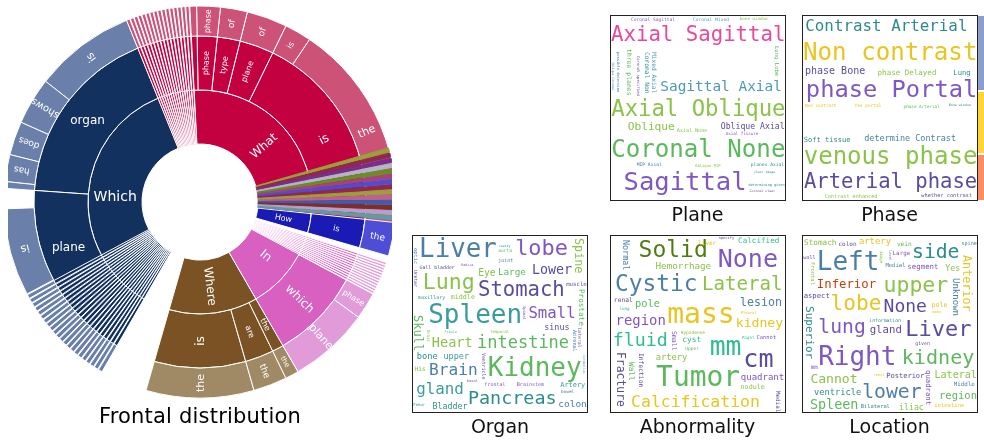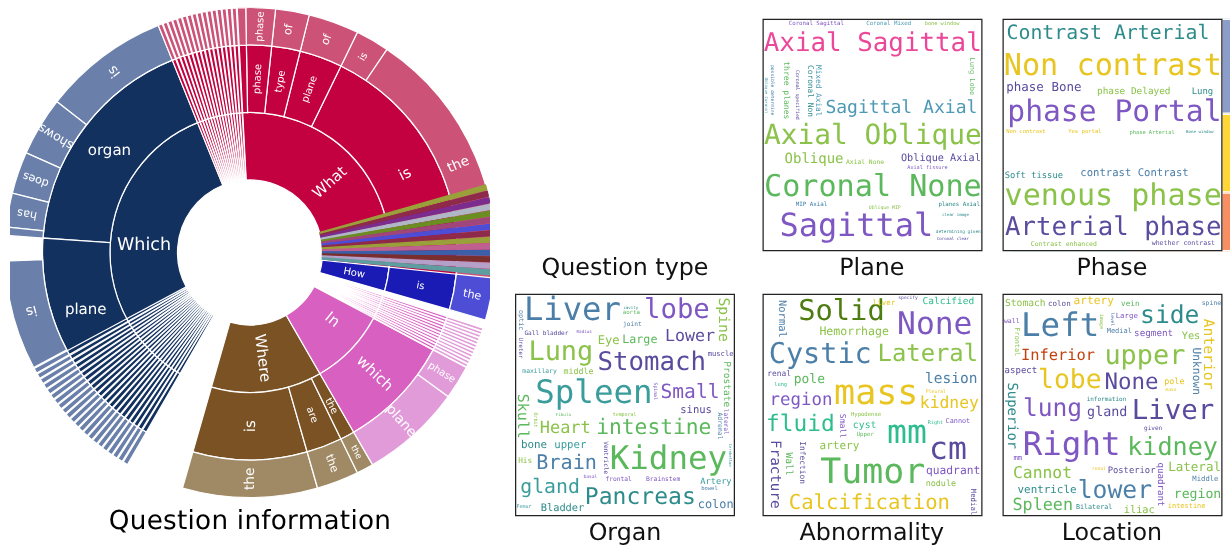--- a/index.html
+++ b/index.html
@@ -296,21 +296,21 @@
           <text x="13.749796704790356" y="164.5696798422856" fill="#ffffff" font-size="9" font-family="DejaVu Sans, sans-serif" text-anchor="middle" dominant-baseline="central" transform="rotate(-170 13.749796704790356 164.5696798422856)">has</text>
           <text x="17.167425441678603" y="242.8462471635562" fill="#ffffff" font-size="11" font-family="DejaVu Sans, sans-serif" text-anchor="middle" dominant-baseline="central" transform="rotate(-195 17.167425441678603 242.8462471635562)">is</text>
           <text x="192" y="377" fill="#ffffff" font-size="11" font-family="DejaVu Sans, sans-serif" text-anchor="middle" dominant-baseline="central" transform="rotate(270 192 377)">the</text>
           <text x="256.8645988676994" y="364.97805719599353" fill="#ffffff" font-size="9" font-family="DejaVu Sans, sans-serif" text-anchor="middle" dominant-baseline="central" transform="rotate(69 256.8645988676994 364.97805719599353)">the</text>
           <text x="276.97435286424627" y="355.81351430746577" fill="#ffffff" font-size="7" font-family="DejaVu Sans, sans-serif" text-anchor="middle" dominant-baseline="central" transform="rotate(62 276.97435286424627 355.81351430746577)">the</text>
           <text x="313.11263975095335" y="330.5092134114084" fill="#ffffff" font-size="11" font-family="DejaVu Sans, sans-serif" text-anchor="middle" dominant-baseline="central" transform="rotate(48 313.11263975095335 330.5092134114084)">plane</text>
           <text x="345.4967054043131" y="291.91538682621007" fill="#ffffff" font-size="8" font-family="DejaVu Sans, sans-serif" text-anchor="middle" dominant-baseline="central" transform="rotate(32 345.4967054043131 291.91538682621007)">phase</text>
           <text x="369.6745202040272" y="230.5364281631546" fill="#ffffff" font-size="9" font-family="DejaVu Sans, sans-serif" text-anchor="middle" dominant-baseline="central" transform="rotate(11 369.6745202040272 230.5364281631546)">the</text>
         </svg>
     </div>
-    <div id="sunburst-caption">Question information</div>
+    <div id="sunburst-caption">Frontal distribution</div>
   </div>
 
   <div class="panel" style="left:400px;top:0;width:200px;height:230px;">
     <div id="treemap">
       <div class="tm-col" style="width:53%;">
         <div class="tm-cell" style="height:70%;background:#ee8ac3;">
           <span class="tm-label">Abnormality</span>
           <span class="tm-pct">35%</span>
         </div>
         <div class="tm-cell" style="height:30%;background:#5ec3a0;">
@@ -326,21 +326,20 @@
         <div class="tm-cell" style="height:33.5%;background:#ffd635;">
           <span class="tm-label">Location</span>
           <span class="tm-pct">16%</span>
         </div>
         <div class="tm-cell" style="height:25.5%;background:#f98e62;">
           <span class="tm-label">Phase</span>
           <span class="tm-pct">11%</span>
         </div>
       </div>
     </div>
-    <div class="panel-caption" style="top:203px;">Question type</div>
   </div>
 
   <div class="panel" style="left:600px;top:0;width:195px;height:230px;">
     <div class="wc" id="wc-plane" style="left:10px;top:15px;width:176px;height:186px;">
       <div class="wc-inner">
           <span class="wcw" style="font-size: 22.27px; color: rgb(139, 195, 74); left: 0.241545px; top: 81.0233px;">Axial Oblique</span>
           <span class="wcw" style="font-size: 20.7px; color: #ec4899; left: 0.035597px; top: 7.70705px;">Axial Sagittal</span>
           <span class="wcw" style="font-size: 24.12px; color: rgb(92, 184, 92); left: 0.22457px; top: 120.645px;">Coronal None</span>
           <span class="wcw" style="font-size: 25.56px; color: rgb(126, 87, 194); left: 12.5509px; top: 153.063px;">Sagittal</span>
           <span class="wcw" style="font-size: 14.43px; color: rgb(76, 154, 181); left: 49.3149px; top: 63.3755px;">Sagittal Axial</span>
@@ -370,21 +369,21 @@
   </div>
 
   <div class="panel" style="left:795px;top:0;width:189px;height:230px;">
     <div class="wc" id="wc-phase" style="left:7px;top:15px;width:176px;height:186px;">
       <div class="wc-inner">
           <span class="wcw" style="font-size: 24.15px; color: rgb(232, 197, 32); left: 0.0466381px; top: 23.6415px;">Non contrast</span>
           <span class="wcw" style="font-size: 24.05px; color: rgb(139, 195, 74); left: 0.67482px; top: 127.789px;">venous phase</span>
           <span class="wcw" style="font-size: 23.72px; color: rgb(126, 87, 194); left: 2.87103px; top: 61.8051px;">phase Portal</span>
           <span class="wcw" style="font-size: 20.55px; color: rgb(91, 75, 158); left: 1.00199px; top: 154.937px;">Arterial phase</span>
           <span class="wcw" style="font-size: 15.85px; color: rgb(46, 139, 139); left: 2.28591px; top: 2.15835px;">Contrast Arterial</span>
-          <span class="wcw" style="font-size: 8.48px; color: rgb(76, 127, 168); left: 61.2626px; top: 118.29px;">contrast Contrast</span>
+          <span class="wcw" style="font-size: 8.48px; color: rgb(76, 127, 168); left: 61.2626px; top: 118.29px;">determine Contrast</span>
           <span class="wcw" style="font-size: 7.52px; color: rgb(139, 195, 74); left: 74.5843px; top: 53.0118px; text-align: right;">phase Delayed</span>
           <span class="wcw" style="font-size: 10px; color: rgb(91, 75, 158); left: 2px; top: 50.259px;">phase Bone</span>
           <span class="wcw" style="font-size: 7.06px; color: rgb(46, 139, 139); left: 0.725115px; top: 119.611px;">Soft tissue</span>
           <span class="wcw" style="font-size: 5.17px; color: rgb(139, 195, 74); left: 21.67px; top: 178.426px;">Contrast enhanced</span>
           <span class="wcw" style="font-size: 7.17px; color: rgb(46, 139, 139); left: 150.359px; top: 52.8413px;">Lung</span>
           <span class="wcw" style="font-size: 4.3px; color: rgb(92, 184, 92); left: 100.566px; top: 88.748px;">phase Arterial</span>
           <span class="wcw" style="font-size: 5.27px; color: rgb(91, 75, 158); left: 118.353px; top: 177.37px;">whether contrast</span>
           <span class="wcw" style="font-size: 4.47px; color: rgb(232, 197, 32); left: 51.5304px; top: 87.5227px;">Yes portal</span>
           <span class="wcw" style="font-size: 3.33px; color: rgb(46, 139, 139); left: 145.859px; top: 87.5486px;">Bone window</span>
           <span class="wcw" style="font-size: 4.37px; color: rgb(232, 197, 32); left: 2.00266px; top: 87.6265px;">Non contrast</span>

